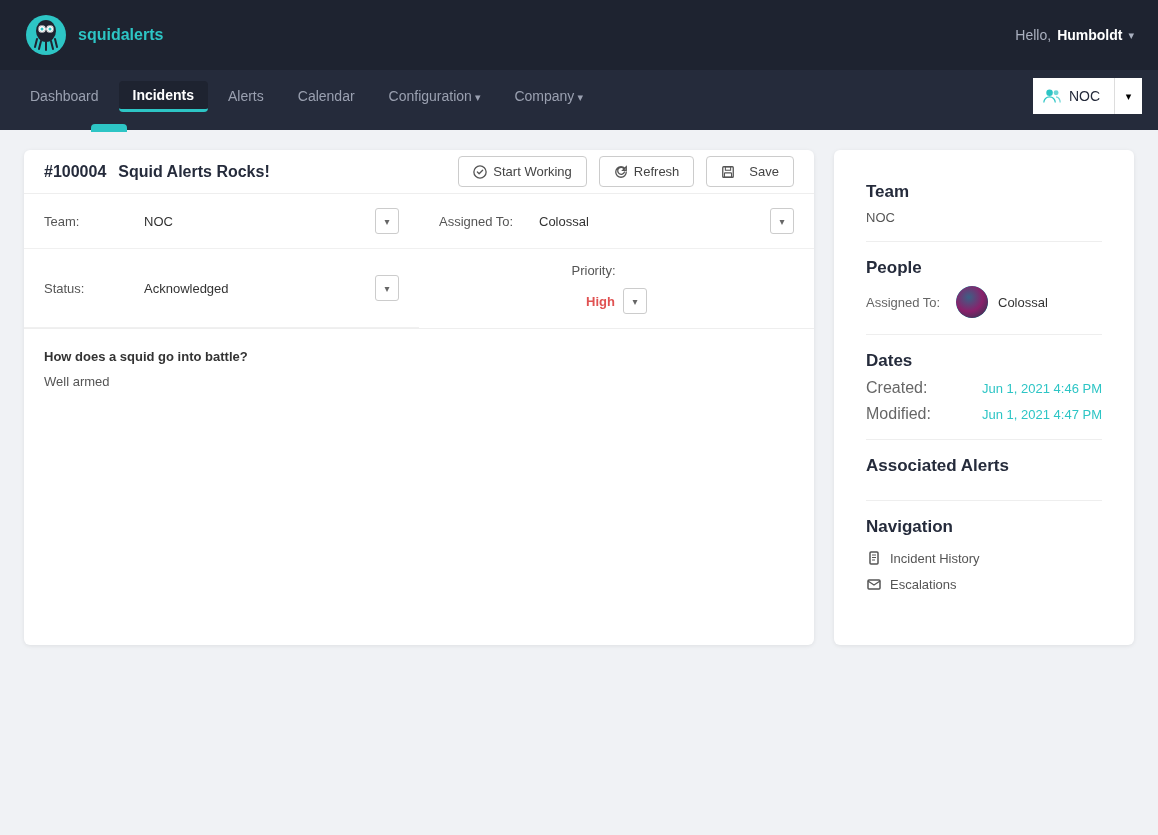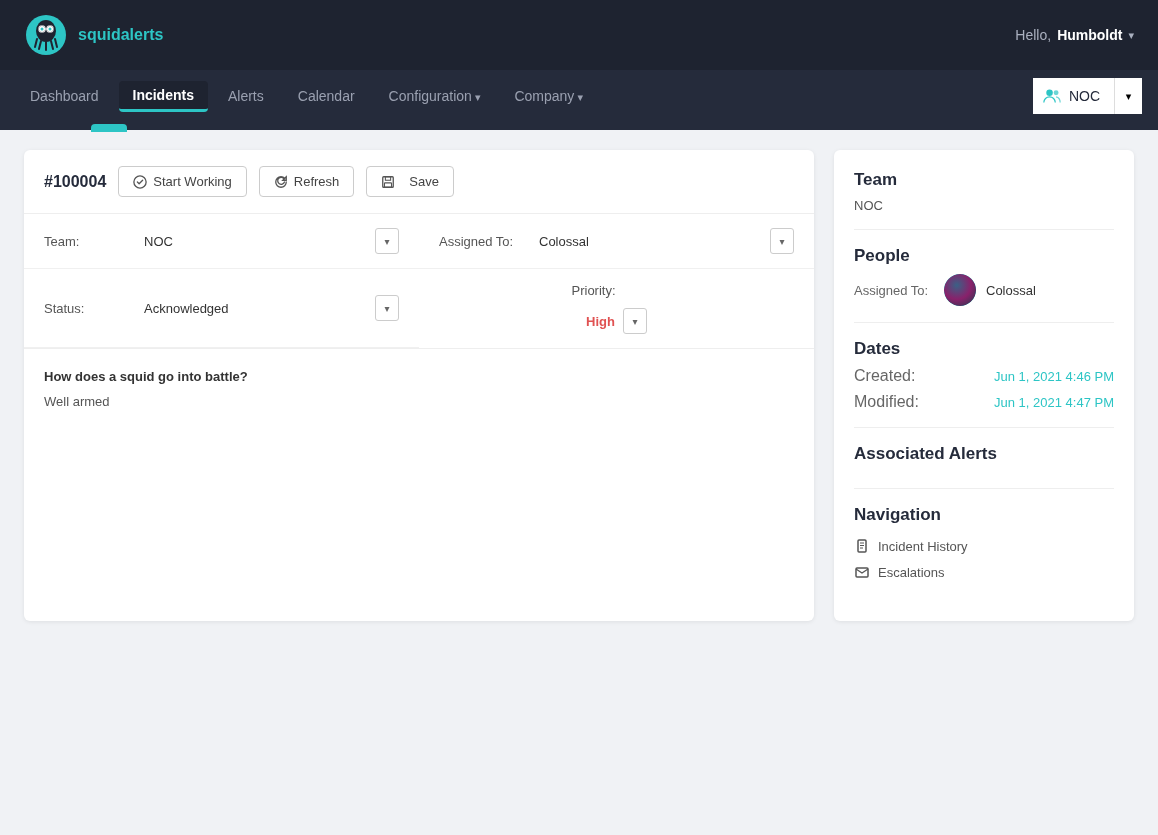--- a/index.html
+++ b/index.html
@@ -111,21 +111,21 @@
       flex: 1;
       background: #fff;
       border-radius: 6px;
       box-shadow: 0 1px 4px rgba(0,0,0,0.08);
       padding: 0;
     }
     .incident-header {
       display: flex;
       align-items: center;
       gap: 12px;
-      padding: 16px 20px;
+      padding: 6px 20px;
       border-bottom: 1px solid #eee;
     }
     .incident-number {
       font-size: 16px;
       font-weight: 700;
       color: #252b3b;
     }
     .incident-title {
       font-size: 16px;
       font-weight: 700;
@@ -231,21 +231,21 @@
       font-size: 13px;
       color: #555;
     }
 
     
     .sidebar {
       width: 300px;
       background: #fff;
       border-radius: 6px;
       box-shadow: 0 1px 4px rgba(0,0,0,0.08);
-      padding: 20px;
+      padding: 32px;
       display: flex;
       flex-direction: column;
       gap: 0;
     }
     .sidebar-section {
       padding: 16px 0;
       border-bottom: 1px solid #eee;
     }
     .sidebar-section:first-child { padding-top: 0; }
     .sidebar-section:last-child { border-bottom: none; }
@@ -407,20 +407,21 @@
   <div style="margin-left:75px;">
     <div class="incident-tab-indicator"></div>
   </div>
 </div>
 
 <div class="main-content">
 
   <div class="incident-card">
     <div class="incident-header">
       <span class="incident-number">#100004</span>
+      <span class="incident-title">Squid Alerts Rocks!</span>
       <button class="btn-start">
 
         <svg width="14" height="14" viewBox="0 0 16 16">
           <circle cx="8" cy="8" r="7" fill="none" stroke="#555" stroke-width="1.5"></circle>
           <polyline points="5,8 7,10 11,6" fill="none" stroke="#555" stroke-width="1.5" stroke-linecap="round" stroke-linejoin="round"></polyline>
         </svg>
         <span>Start Working</span>
       </button>
       <button class="btn-refresh">
 

